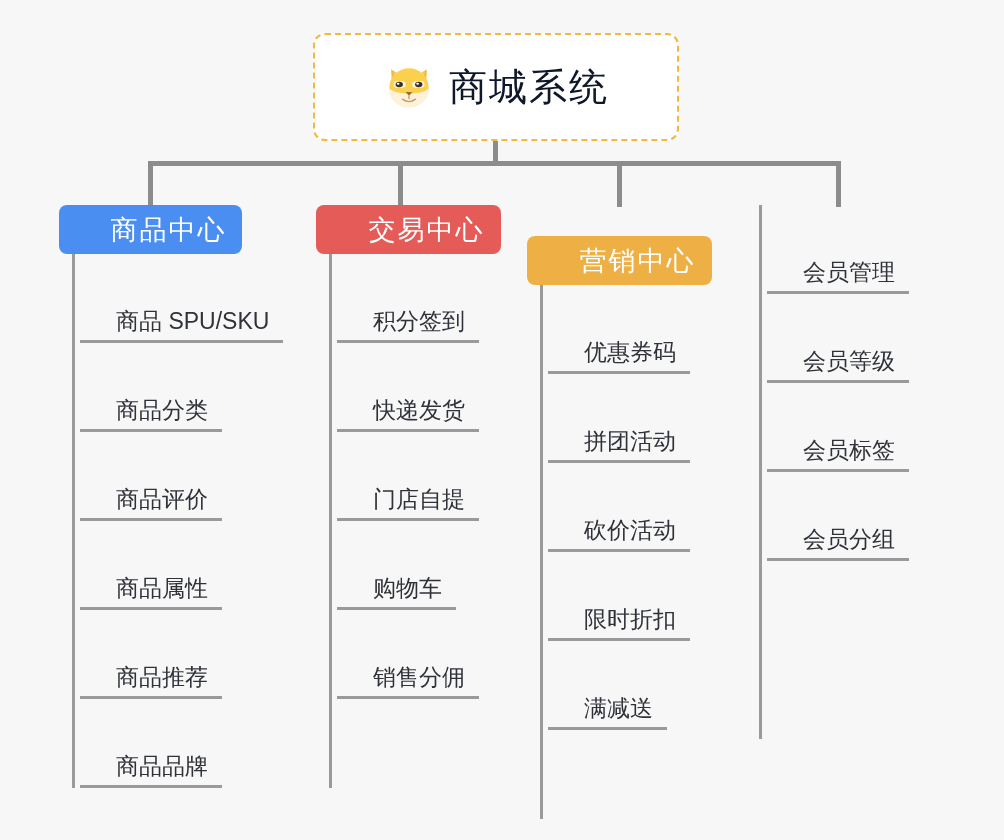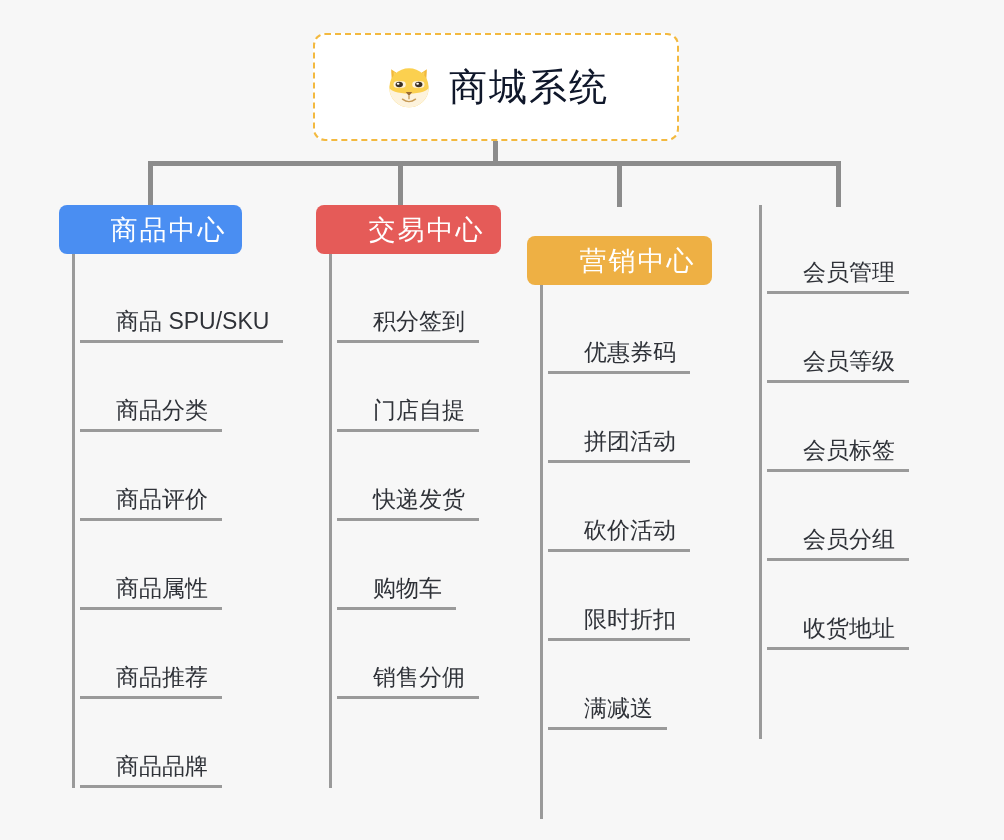--- a/index.html
+++ b/index.html
@@ -188,24 +188,24 @@
       <div class="column" style="left: 316px; width: 185px;">
         <div class="cat-box" style="background: rgb(229, 91, 88); width: 185px;">
           <span>交易中心</span>
         </div>
         <div class="leaves">
           <div class="spine" style="height: 534px;"></div>
           <div class="leaf">
             <span class="leaf-label">积分签到</span>
           </div>
           <div class="leaf">
+            <span class="leaf-label">快递发货</span>
+          </div>
+          <div class="leaf">
             <span class="leaf-label">门店自提</span>
-          </div>
-          <div class="leaf">
-            <span class="leaf-label">快递发货</span>
           </div>
           <div class="leaf">
             <span class="leaf-label">购物车</span>
           </div>
           <div class="leaf">
             <span class="leaf-label">销售分佣</span>
           </div>
         </div>
       </div>
       <div class="column" style="left: 527px; width: 185px;">
@@ -239,20 +239,17 @@
           </div>
           <div class="leaf">
             <span class="leaf-label">会员等级</span>
           </div>
           <div class="leaf">
             <span class="leaf-label">会员标签</span>
           </div>
           <div class="leaf">
             <span class="leaf-label">会员分组</span>
           </div>
-          <div class="leaf">
-            <span class="leaf-label">收货地址</span>
-          </div>
         </div>
       </div>
     </div>
 
 </div>
 
 </body></html>

